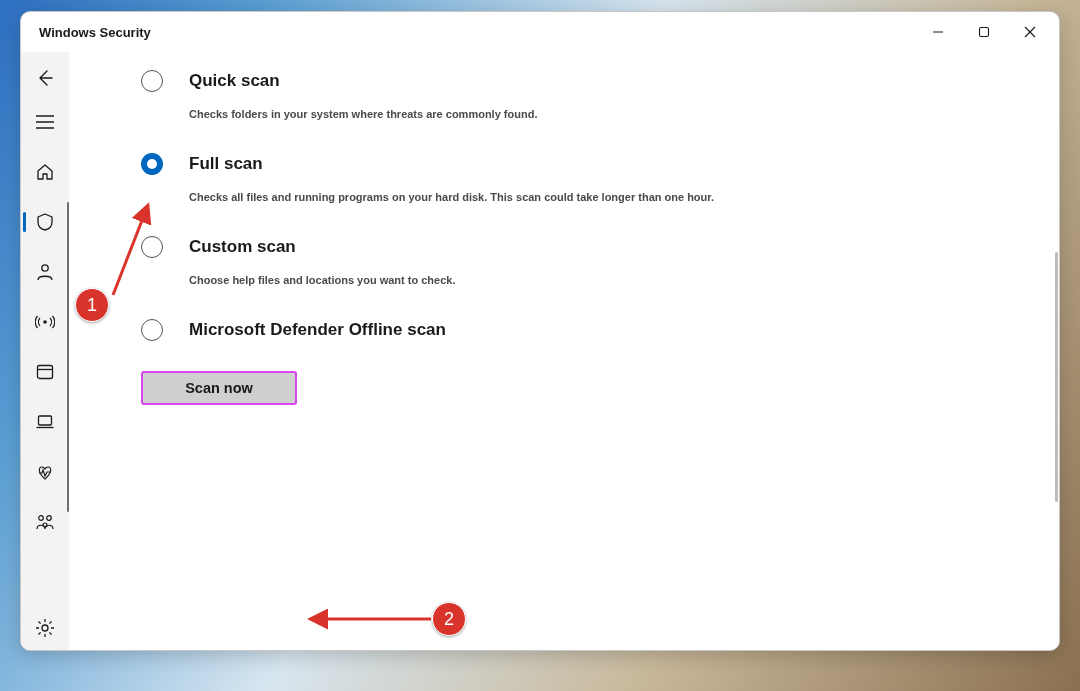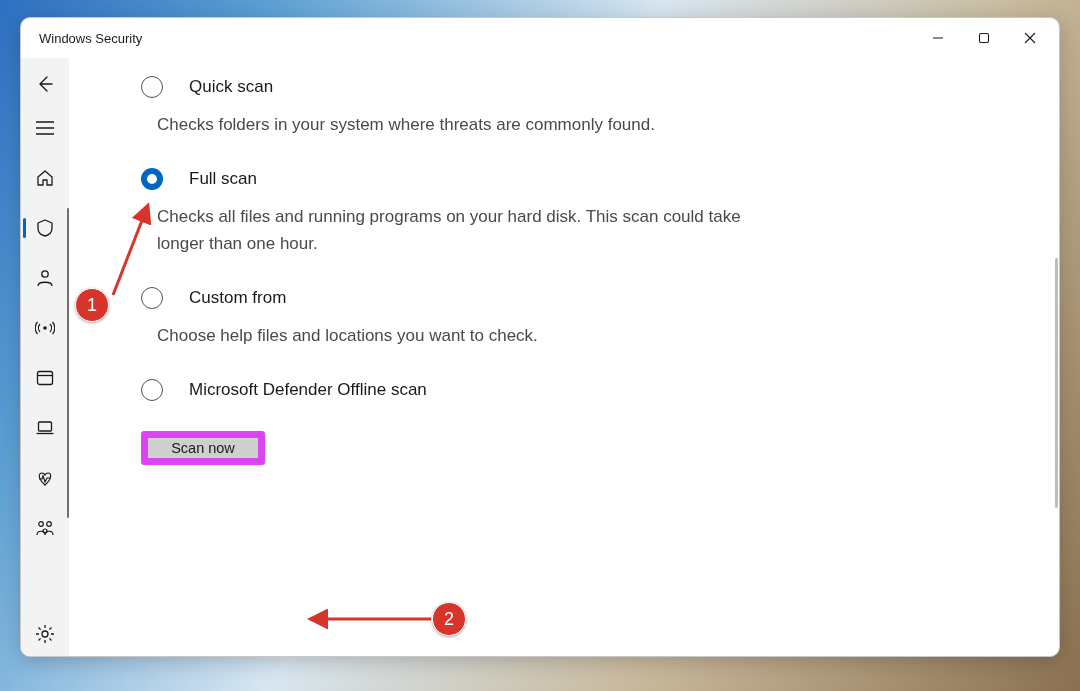--- a/index.html
+++ b/index.html
@@ -3,29 +3,30 @@
 <meta charset="utf-8">
 <style>
   * { box-sizing: border-box; margin: 0; padding: 0; }
   html, body { width: 1080px; height: 691px; overflow: hidden; font-family: "Segoe UI", Arial, sans-serif; }
   body {
     background: linear-gradient(120deg, #2d6fc1 0%, #5a9fd4 18%, #d8e6f0 45%, #c8b89a 70%, #8a7050 100%);
     position: relative;
   }
   .window {
     position: absolute;
-    left: 20px; top: 17px;
+    left: 20px; top: 11px;
     width: 1040px; height: 640px;
     background: #ffffff;
     border: 1px solid #c8c8c8;
     border-radius: 10px;
     overflow: hidden;
     display: flex;
     flex-direction: column;
     box-shadow: 0 4px 20px rgba(0,0,0,0.2);
+    font-weight: bold;
   }
   .titlebar {
     height: 40px;
     display: flex;
     align-items: center;
     padding-left: 18px;
     font-size: 13px;
     color: #1a1a1a;
     position: relative;
   }
@@ -104,31 +105,31 @@
   }
   .radio.checked {
     border: 6px solid #0067c0;
   }
   .opt-title {
     font-size: 17px;
     color: #1a1a1a;
   }
   .opt-desc {
     margin-top: 14px;
-    margin-left: 16px;
-    font-size: 17px;
+    margin-left: 48px;
+    font-size: 11px;
     line-height: 1.55;
     color: #4a4a4a;
     max-width: 595px;
   }
   .scan-btn {
     margin-top: 10px;
-    width: 124px; height: 34px;
+    width: 156px; height: 34px;
     background: #cfcfcf;
-    border: 7px solid #d946ef;
+    border: 2px solid #d946ef;
     display: flex; align-items: center; justify-content: center;
     font-size: 14.5px;
     color: #1a1a1a;
     border-radius: 3px;
   }
   .scroll-ind {
     position: absolute;
     right: 1px; top: 200px;
     width: 3px; height: 250px;
     background: #bcbcbc;
@@ -270,21 +271,21 @@
         <div class="opt-head">
           <div class="radio checked"></div>
           <div class="opt-title">Full scan</div>
         </div>
         <div class="opt-desc">Checks all files and running programs on your hard disk. This scan could take longer than one hour.</div>
       </div>
 
       <div class="opt">
         <div class="opt-head">
           <div class="radio"></div>
-          <div class="opt-title">Custom from</div>
+          <div class="opt-title">Custom scan</div>
         </div>
         <div class="opt-desc">Choose help files and locations you want to check.</div>
       </div>
 
       <div class="opt">
         <div class="opt-head">
           <div class="radio"></div>
           <div class="opt-title">Microsoft Defender Offline scan</div>
         </div>
       </div>

